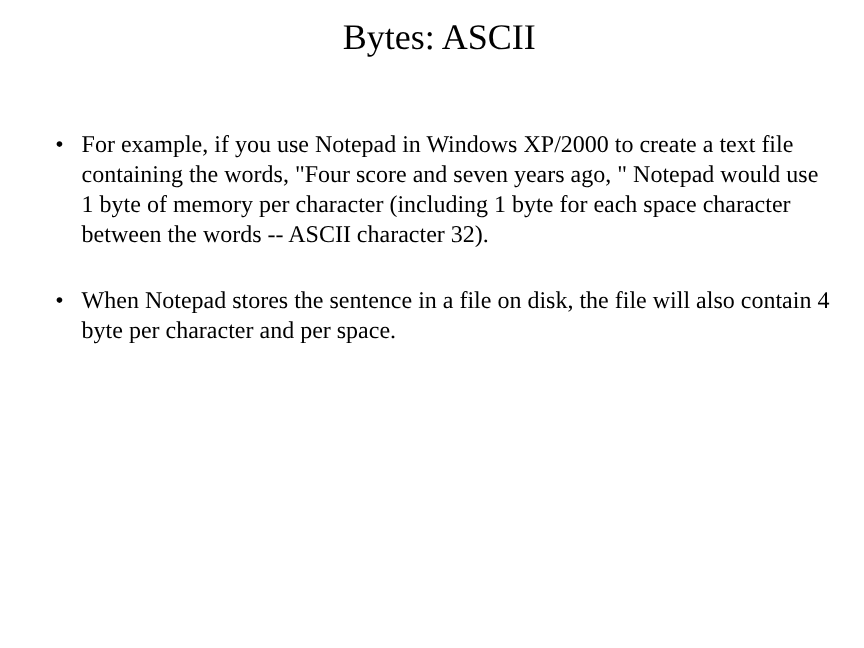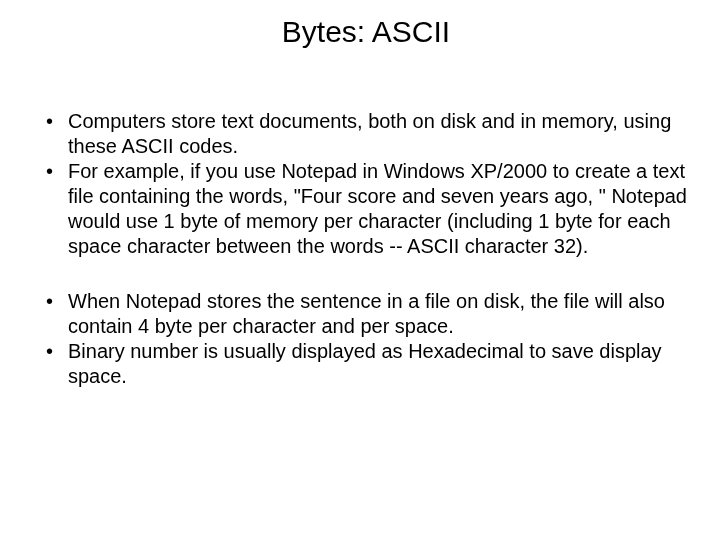--- a/index.html
+++ b/index.html
@@ -9,20 +9,21 @@
     height: 540px;
     background: #fff;
     font-family: Arial, Helvetica, sans-serif;
     color: #000;
   }
   .slide {
     width: 720px;
     height: 540px;
     box-sizing: border-box;
     padding: 15px 28px 30px 40px;
+    font-family: Liberation Serif, serif;
   }
   .title {
     text-align: center;
     font-size: 30px;
     font-weight: normal;
     margin: 0 0 60px 0;
   }
   ul.bullets {
     list-style: none;
     padding: 0;
@@ -45,21 +46,19 @@
   .gap {
     height: 30px;
   }
 </style>
 </head>
 <body>
 
 <div class="slide">
   <h1 class="title">Bytes: ASCII</h1>
   <ul class="bullets">
-    <li>Computers store text documents, both on disk and in memory, using these ASCII codes.</li>
     <li>For example, if you use Notepad in Windows XP/2000 to create a text file containing the words, "Four score and seven years ago, " Notepad would use 1 byte of memory per character (including 1 byte for each space character between the words -- ASCII character 32).</li>
   </ul>
   <div class="gap"></div>
   <ul class="bullets">
     <li>When Notepad stores the sentence in a file on disk, the file will also contain 4 byte per character and per space.</li>
-    <li>Binary number is usually displayed as Hexadecimal to save display space.</li>
   </ul>
 </div>
 
 </body></html>

